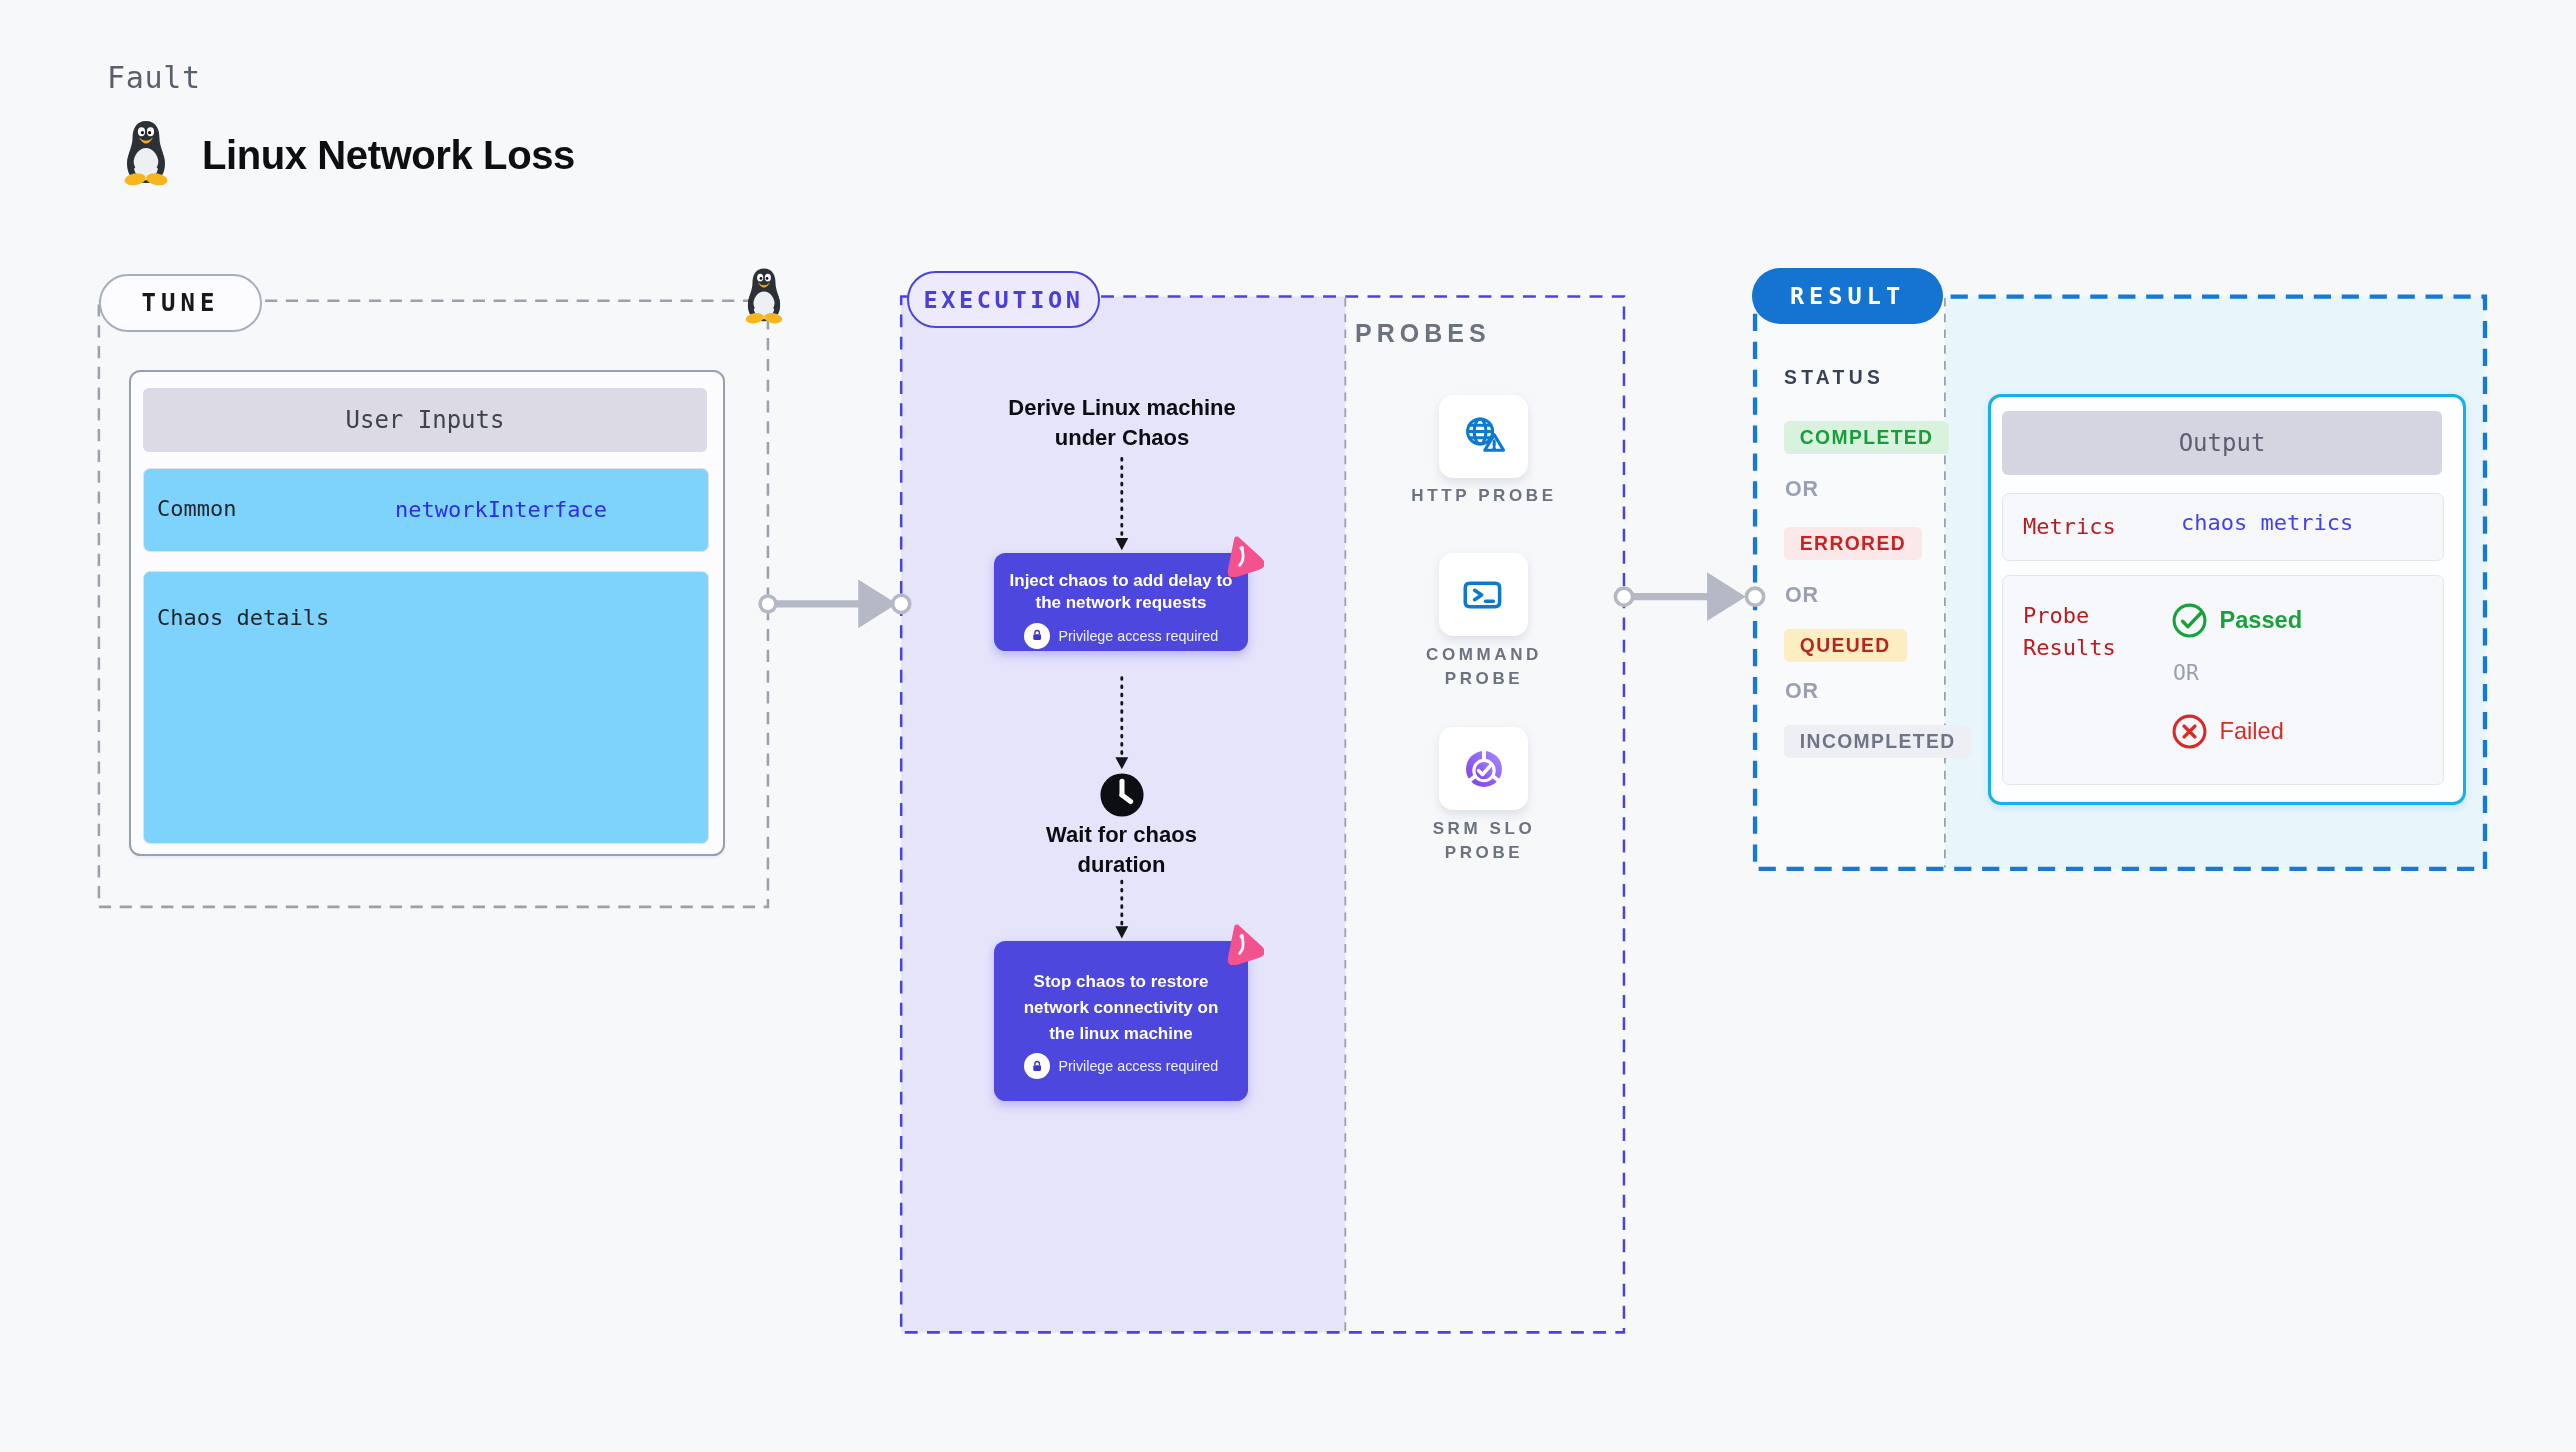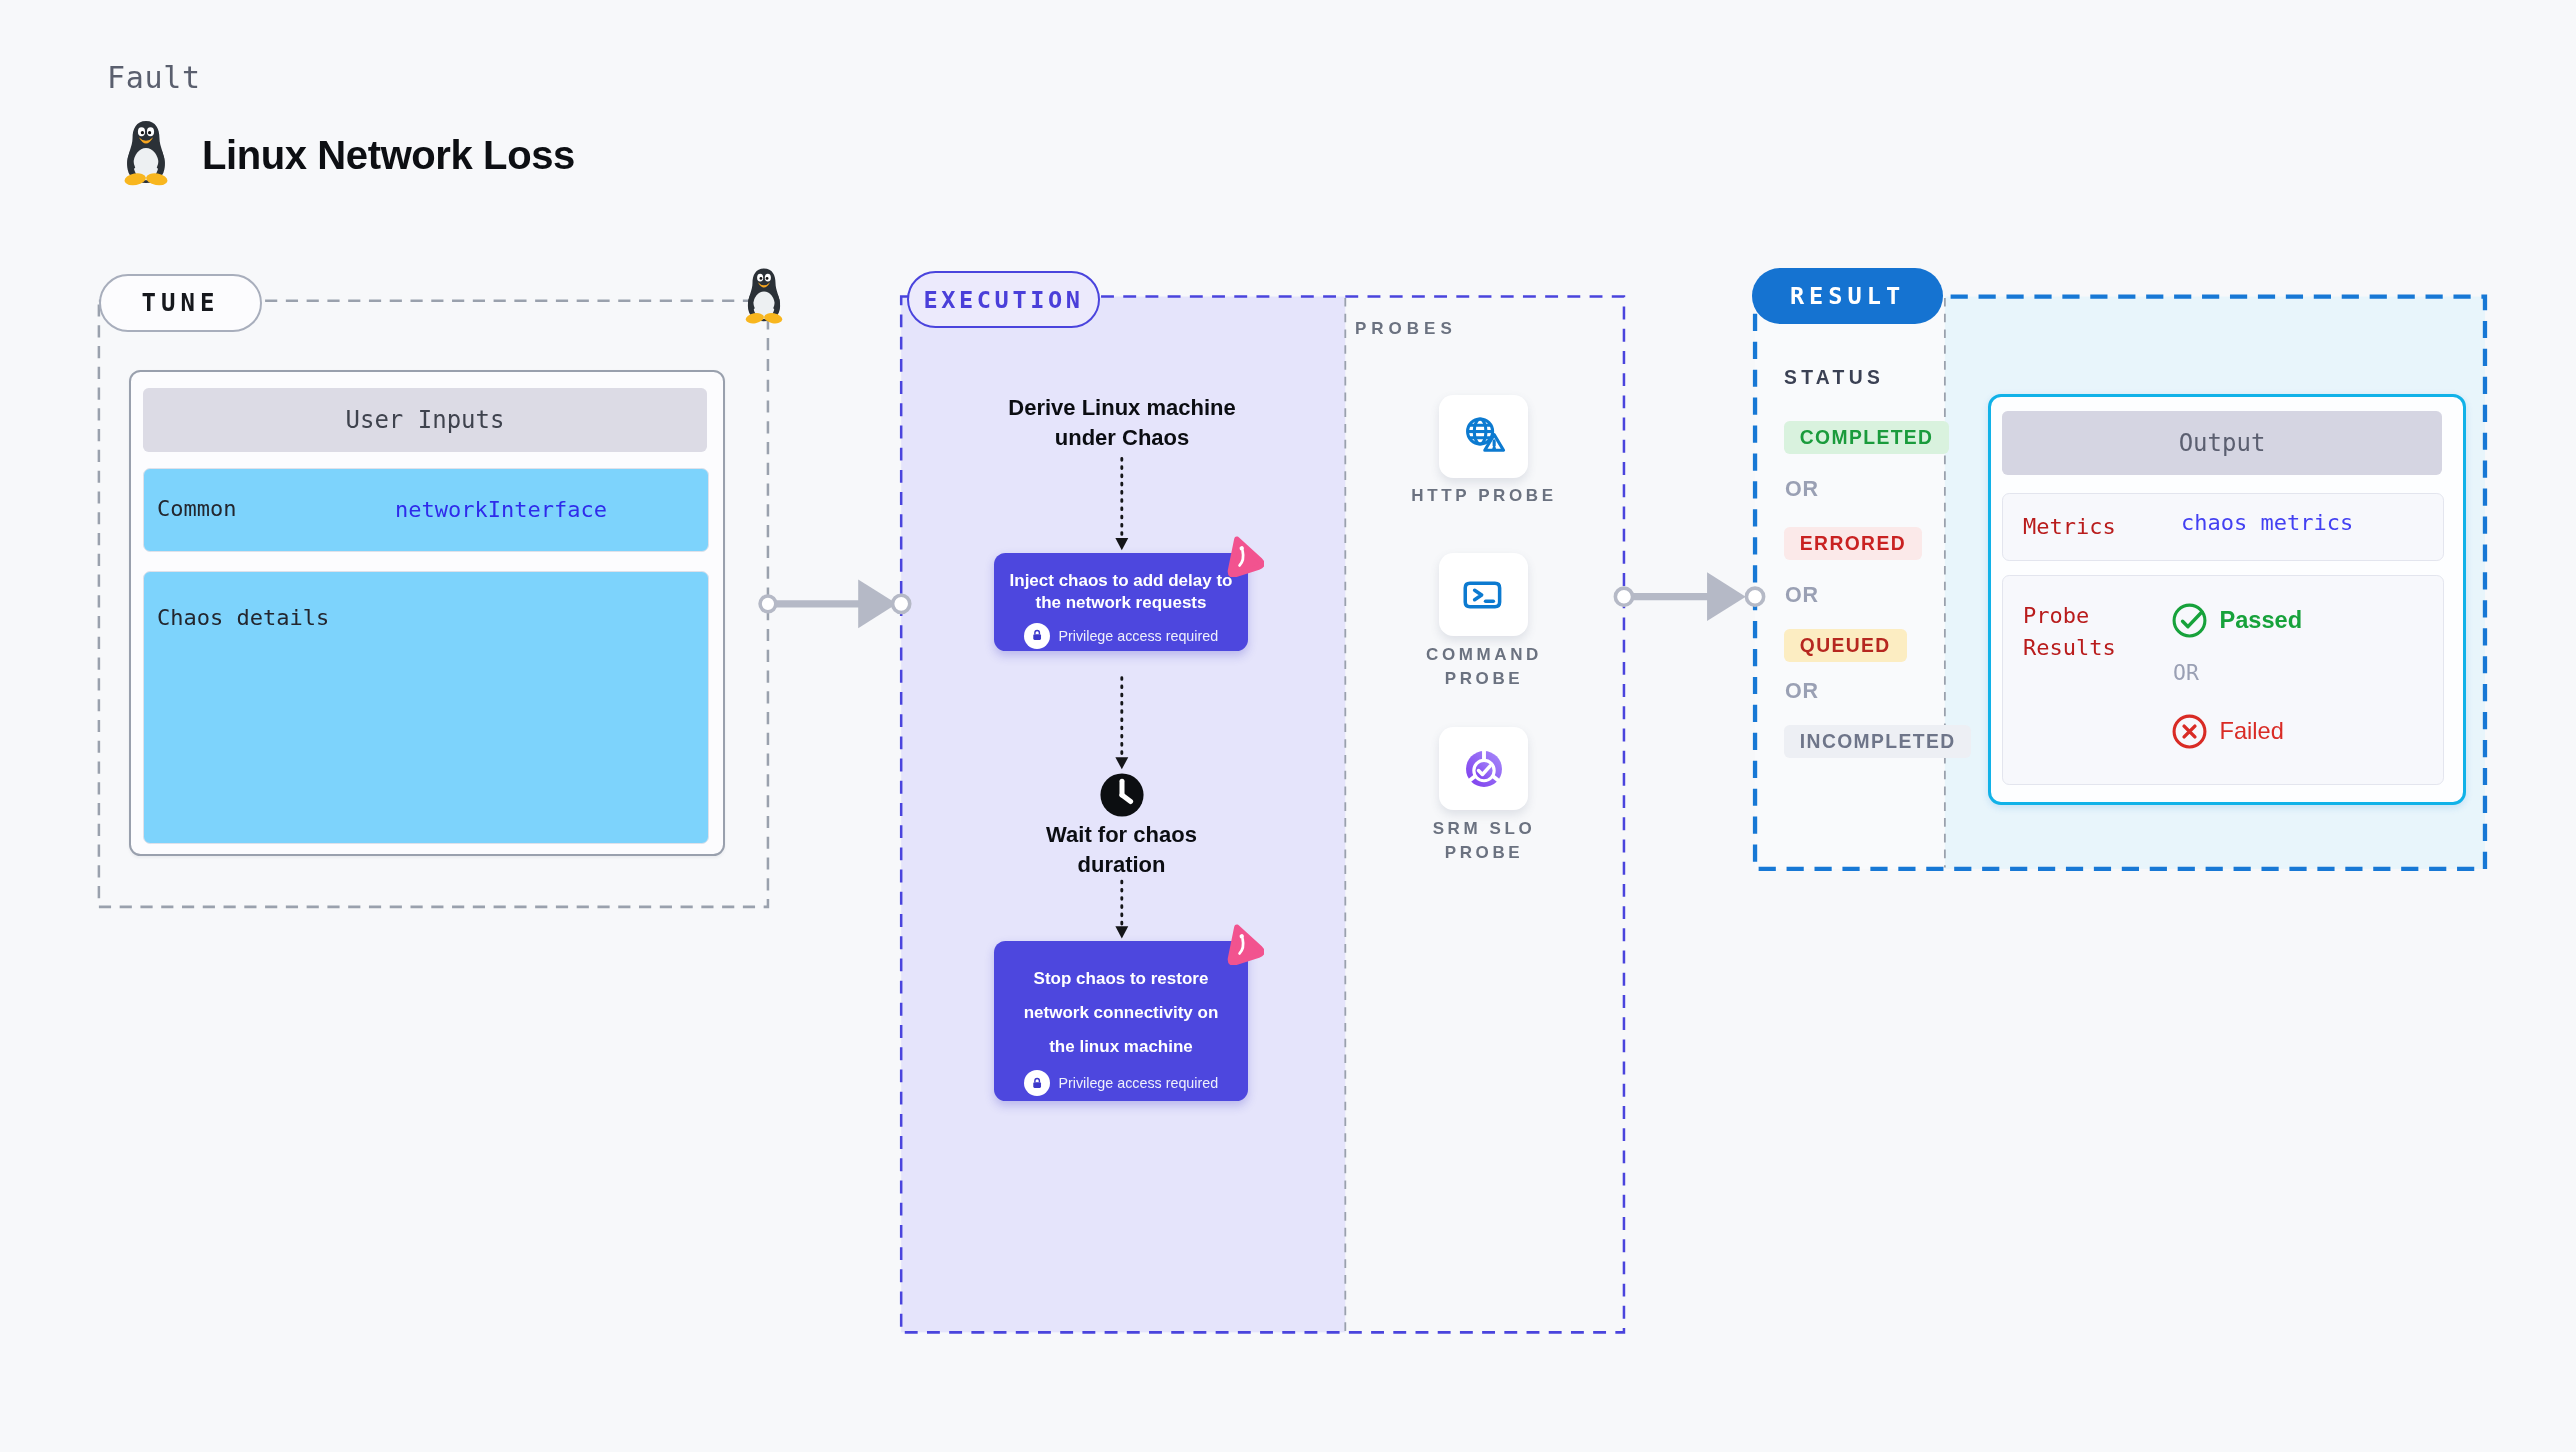--- a/index.html
+++ b/index.html
@@ -23,31 +23,31 @@
   .inputs-card{left:129px;top:370px;width:592px;height:482px;background:#fcfcfe;border:2.1px solid #99a0ad;border-radius:11.5px;box-shadow:0 1.4px 2.9px rgba(40,45,60,.06);}
   .inputs-header{left:143px;top:388px;width:564px;height:64px;background:#dcdbe5;border-radius:5.7px;display:flex;align-items:center;justify-content:center;font-size:24px;color:#3f434e;}
   .input-row{background:#7dd3fc;border:1.4px solid #dfe1ea;border-radius:7.2px;}
   .row-common{left:143px;top:468px;width:564px;height:82px;}
   .row-chaos{left:143px;top:571px;width:564px;height:271px;}
   .row-label{position:absolute;left:13px;font-size:22px;color:#23262e;}
   .value-col{position:absolute;left:251px;display:flex;flex-direction:column;gap:17px;align-items:center;}
   .blue-value{font-size:22px;color:#2f2bea;line-height:27px;}
 
   
-  .probes-label{left:1355px;top:319px;font-size:17px;font-weight:bold;letter-spacing:5px;color:#6b7280;}
+  .probes-label{left:1355px;top:319px;font-size:25px;font-weight:bold;letter-spacing:5px;color:#6b7280;}
   .flow-title{width:258px;text-align:center;font-size:22px;font-weight:bold;color:#0b0d12;line-height:30px;}
   .derive-title{left:993px;top:393px;}
   .wait-title{left:1014px;top:820px;width:215px;}
   .clock-wrap{left:1099px;top:772px;width:46px;height:46px;}
   .chaos-node{width:254px;background:#4d47de;border-radius:11.5px;box-shadow:0 4.3px 10px rgba(60,56,200,.25);color:#ffffff;}
   .node-inject{left:994px;top:553px;height:98px;}
   .node-stop{left:994px;top:941px;height:160px;}
   .chaos-node-text{text-align:center;font-weight:bold;font-size:17px;line-height:22px;margin:17px auto 0;}
   .node-inject .chaos-node-text{width:229px;}
-  .node-stop .chaos-node-text{width:208px;line-height:34px;margin-top:21px;}
+  .node-stop .chaos-node-text{width:208px;line-height:26px;margin-top:28px;}
   .privilege-row{display:flex;align-items:center;justify-content:center;gap:8.6px;margin-top:8.6px;}
   .node-stop .privilege-row{margin-top:5.7px;}
   .lock-badge{width:26px;height:26px;border-radius:50%;background:#ffffff;display:flex;align-items:center;justify-content:center;}
   .privilege-text{font-size:14.3px;color:#eef0fb;}
   .chaos-corner-icon{position:absolute;right:-15.8px;top:-20px;width:44px;height:44px;}
 
   
   .probe-card{width:89px;height:83px;background:#ffffff;border-radius:14.3px;box-shadow:0 4.3px 10px rgba(80,90,120,.14);display:flex;align-items:center;justify-content:center;}
   .probe-icon{width:50px;height:50px;}
   .probe-label{width:172px;text-align:center;font-size:17px;font-weight:bold;letter-spacing:3.6px;color:#6b7280;line-height:23.6px;}

